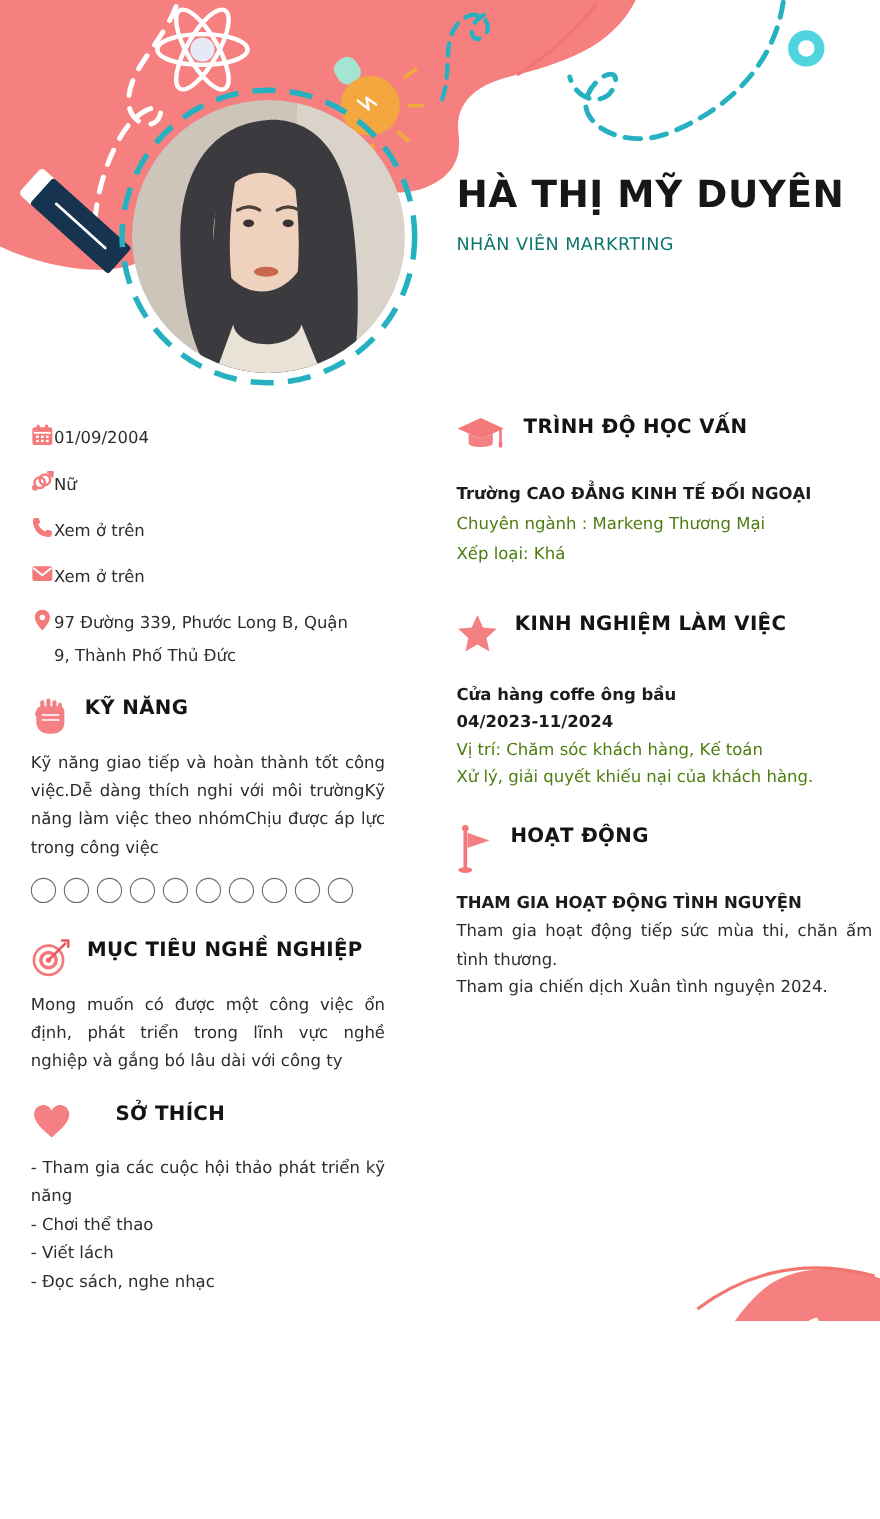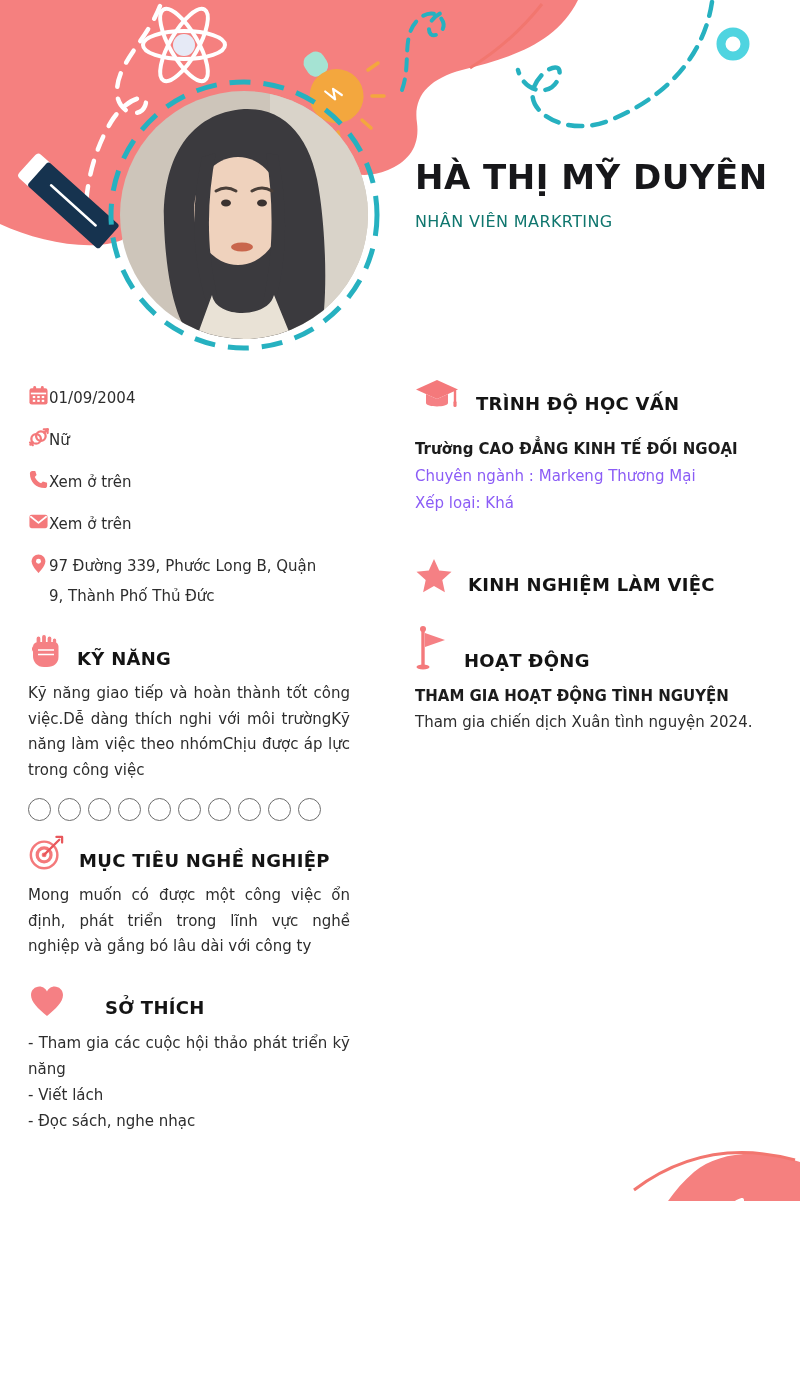--- a/index.html
+++ b/index.html
@@ -16,28 +16,28 @@
   .content{position:absolute;z-index:3;}
   .header-block{left:415px;top:157px;width:375px;}
   .name{margin:0;font-size:34px;line-height:40px;font-weight:700;color:#17171a;letter-spacing:.5px;}
   .subtitle{margin-top:15px;font-size:16px;color:#0f766e;letter-spacing:.4px;}
   .left-col{left:28px;top:383px;width:322px;}
   .right-col{left:415px;top:378px;width:378px;}
   .c-row{display:flex;align-items:flex-start;margin-bottom:12px;}
   .c-icon{width:21px;height:21px;flex:none;margin-top:2px;}
   .c-icon svg{display:block;}
   .c-text{font-size:15px;line-height:30px;color:#2d2d2d;max-width:283px;}
-  .sec-head{display:flex;align-items:flex-end;gap:15px;margin:20px 0 12px 0;}
+  .sec-head{display:flex;align-items:flex-start;gap:15px;margin:20px 0 12px 0;}
   .s-icon{flex:none;display:flex;align-items:center;justify-content:center;}
   .sec-title{font-size:18px;font-weight:700;color:#141414;letter-spacing:.3px;}
   .para{margin:0;font-size:15px;line-height:25.5px;color:#2d2d2d;text-align:justify;}
   .rate-row{display:flex;gap:7px;margin-top:15px;}
   .rate-circle{width:23px;height:23px;border:1.6px solid #6d6d6d;border-radius:50%;box-sizing:border-box;}
   .hobby{margin:0;font-size:15px;line-height:26px;color:#2d2d2d;text-align:justify;}
-  .r-line{margin:0;font-size:15px;line-height:27px;color:#8b5cf6;}
+  .r-line{margin:0;font-size:15px;line-height:27px;color:#4d7c0f;}
   .bold{font-weight:700;color:#1c1c1c;}
   .edu-block{margin-top:22px;}
   .exp-head{margin-top:40px;}
   .exp-block{margin-top:24px;}
   .exp-block .r-line{line-height:25px;}
   .act-head{margin-top:30px;}
   .act-block{margin-top:12px;}
   .act-block .para{line-height:25.5px;}
   .watermark{position:absolute;z-index:3;right:8px;top:1351px;
     font-family:"DejaVu Sans Mono","Liberation Mono",monospace;
@@ -219,21 +219,21 @@
         <div class="rate-circle"></div>
         <div class="rate-circle"></div>
         <div class="rate-circle"></div>
         <div class="rate-circle"></div>
         <div class="rate-circle"></div>
         <div class="rate-circle"></div>
         <div class="rate-circle"></div>
         <div class="rate-circle"></div>
       </div>
 
-    <div class="sec-head" style="margin-top:14px;">
+    <div class="sec-head" style="margin-top:32px;">
       <span class="s-icon">
         <svg width="36" height="36" viewBox="0 0 38 38">
             <circle cx="17" cy="21" r="14" fill="none" stroke="#F4797B" stroke-width="2.6"></circle>
             <circle cx="17" cy="21" r="9" fill="#F4797B"></circle>
             <circle cx="17" cy="21" r="5.6" fill="#ffffff"></circle>
             <circle cx="17" cy="21" r="2.6" fill="#F4797B"></circle>
             <line x1="17" y1="21" x2="33" y2="5" stroke="#E8575B" stroke-width="2.4" stroke-linecap="round"></line>
             <path d="M30,2 L36,2 L36,8" stroke="#E8575B" stroke-width="2.4" fill="none" stroke-linecap="round" stroke-linejoin="round"></path>
           </svg>
       </span>
@@ -243,20 +243,21 @@
 
     <div class="sec-head" style="margin-top:24px;gap:39px;">
       <span class="s-icon">
         <svg width="38" height="34" viewBox="0 0 38 34">
             <path d="M19,32 C10,24.5 3,18 3,11 C3,6 7,2.5 11.5,2.5 C14.8,2.5 17.8,4.7 19,7.5 C20.2,4.7 23.2,2.5 26.5,2.5 C31,2.5 35,6 35,11 C35,18 28,24.5 19,32 Z" fill="#F58084"></path>
           </svg>
       </span>
       <span class="sec-title">SỞ THÍCH</span>
     </div>
     <p class="hobby">- Tham gia các cuộc hội thảo phát triển kỹ năng</p>
+    <p class="hobby">- Chơi thể thao</p>
     <p class="hobby">- Viết lách</p>
     <p class="hobby">- Đọc sách, nghe nhạc</p>
   </aside>
 
   <section class="content right-col">
 
     <div class="sec-head" style="margin:0 0 12px 0;">
       <span class="s-icon">
         <svg width="46" height="36" viewBox="0 0 46 36">
             <polygon points="22,2 43,11.5 22,21 1,11.5" fill="#F4797B"></polygon>
@@ -274,32 +275,39 @@
     </div>
 
     <div class="sec-head exp-head">
       <span class="s-icon">
         <svg width="38" height="38" viewBox="0 0 38 38">
             <polygon points="19,2 24.2,13.4 36.5,14.7 27.3,23 29.9,35.2 19,28.9 8.1,35.2 10.7,23 1.5,14.7 13.8,13.4" fill="#F58084"></polygon>
           </svg>
       </span>
       <span class="sec-title">KINH NGHIỆM LÀM VIỆC</span>
     </div>
+    <div class="exp-block">
+      <p class="r-line bold">Cửa hàng coffe ông bầu</p>
+      <p class="r-line bold">04/2023-11/2024</p>
+      <p class="r-line">Vị trí: Chăm sóc khách hàng, Kế toán</p>
+      <p class="r-line">Xử lý, giải quyết  khiếu nại của khách hàng.</p>
+    </div>
 
     <div class="sec-head act-head">
       <span class="s-icon">
         <svg width="34" height="46" viewBox="0 0 34 46">
             <circle cx="8" cy="4" r="3" fill="#F4797B"></circle>
             <line x1="8" y1="6" x2="8" y2="40" stroke="#F4797B" stroke-width="3.4" stroke-linecap="round"></line>
             <polygon points="10,8 30,15 10,22" fill="#F58084"></polygon>
             <ellipse cx="8" cy="42" rx="6.5" ry="2.6" fill="#F4797B"></ellipse>
           </svg>
       </span>
       <span class="sec-title">HOẠT ĐỘNG</span>
     </div>
     <div class="act-block">
       <p class="r-line bold">THAM GIA HOẠT ĐỘNG TÌNH NGUYỆN</p>
+      <p class="para">Tham gia hoạt động tiếp sức mùa thi, chăn ấm tình thương.</p>
       <p class="para">Tham gia chiến dịch Xuân tình nguyện 2024.</p>
     </div>
   </section>
 
   <div class="watermark">∴ Timviec365.vn</div>
 </div>
 
 </body></html>

